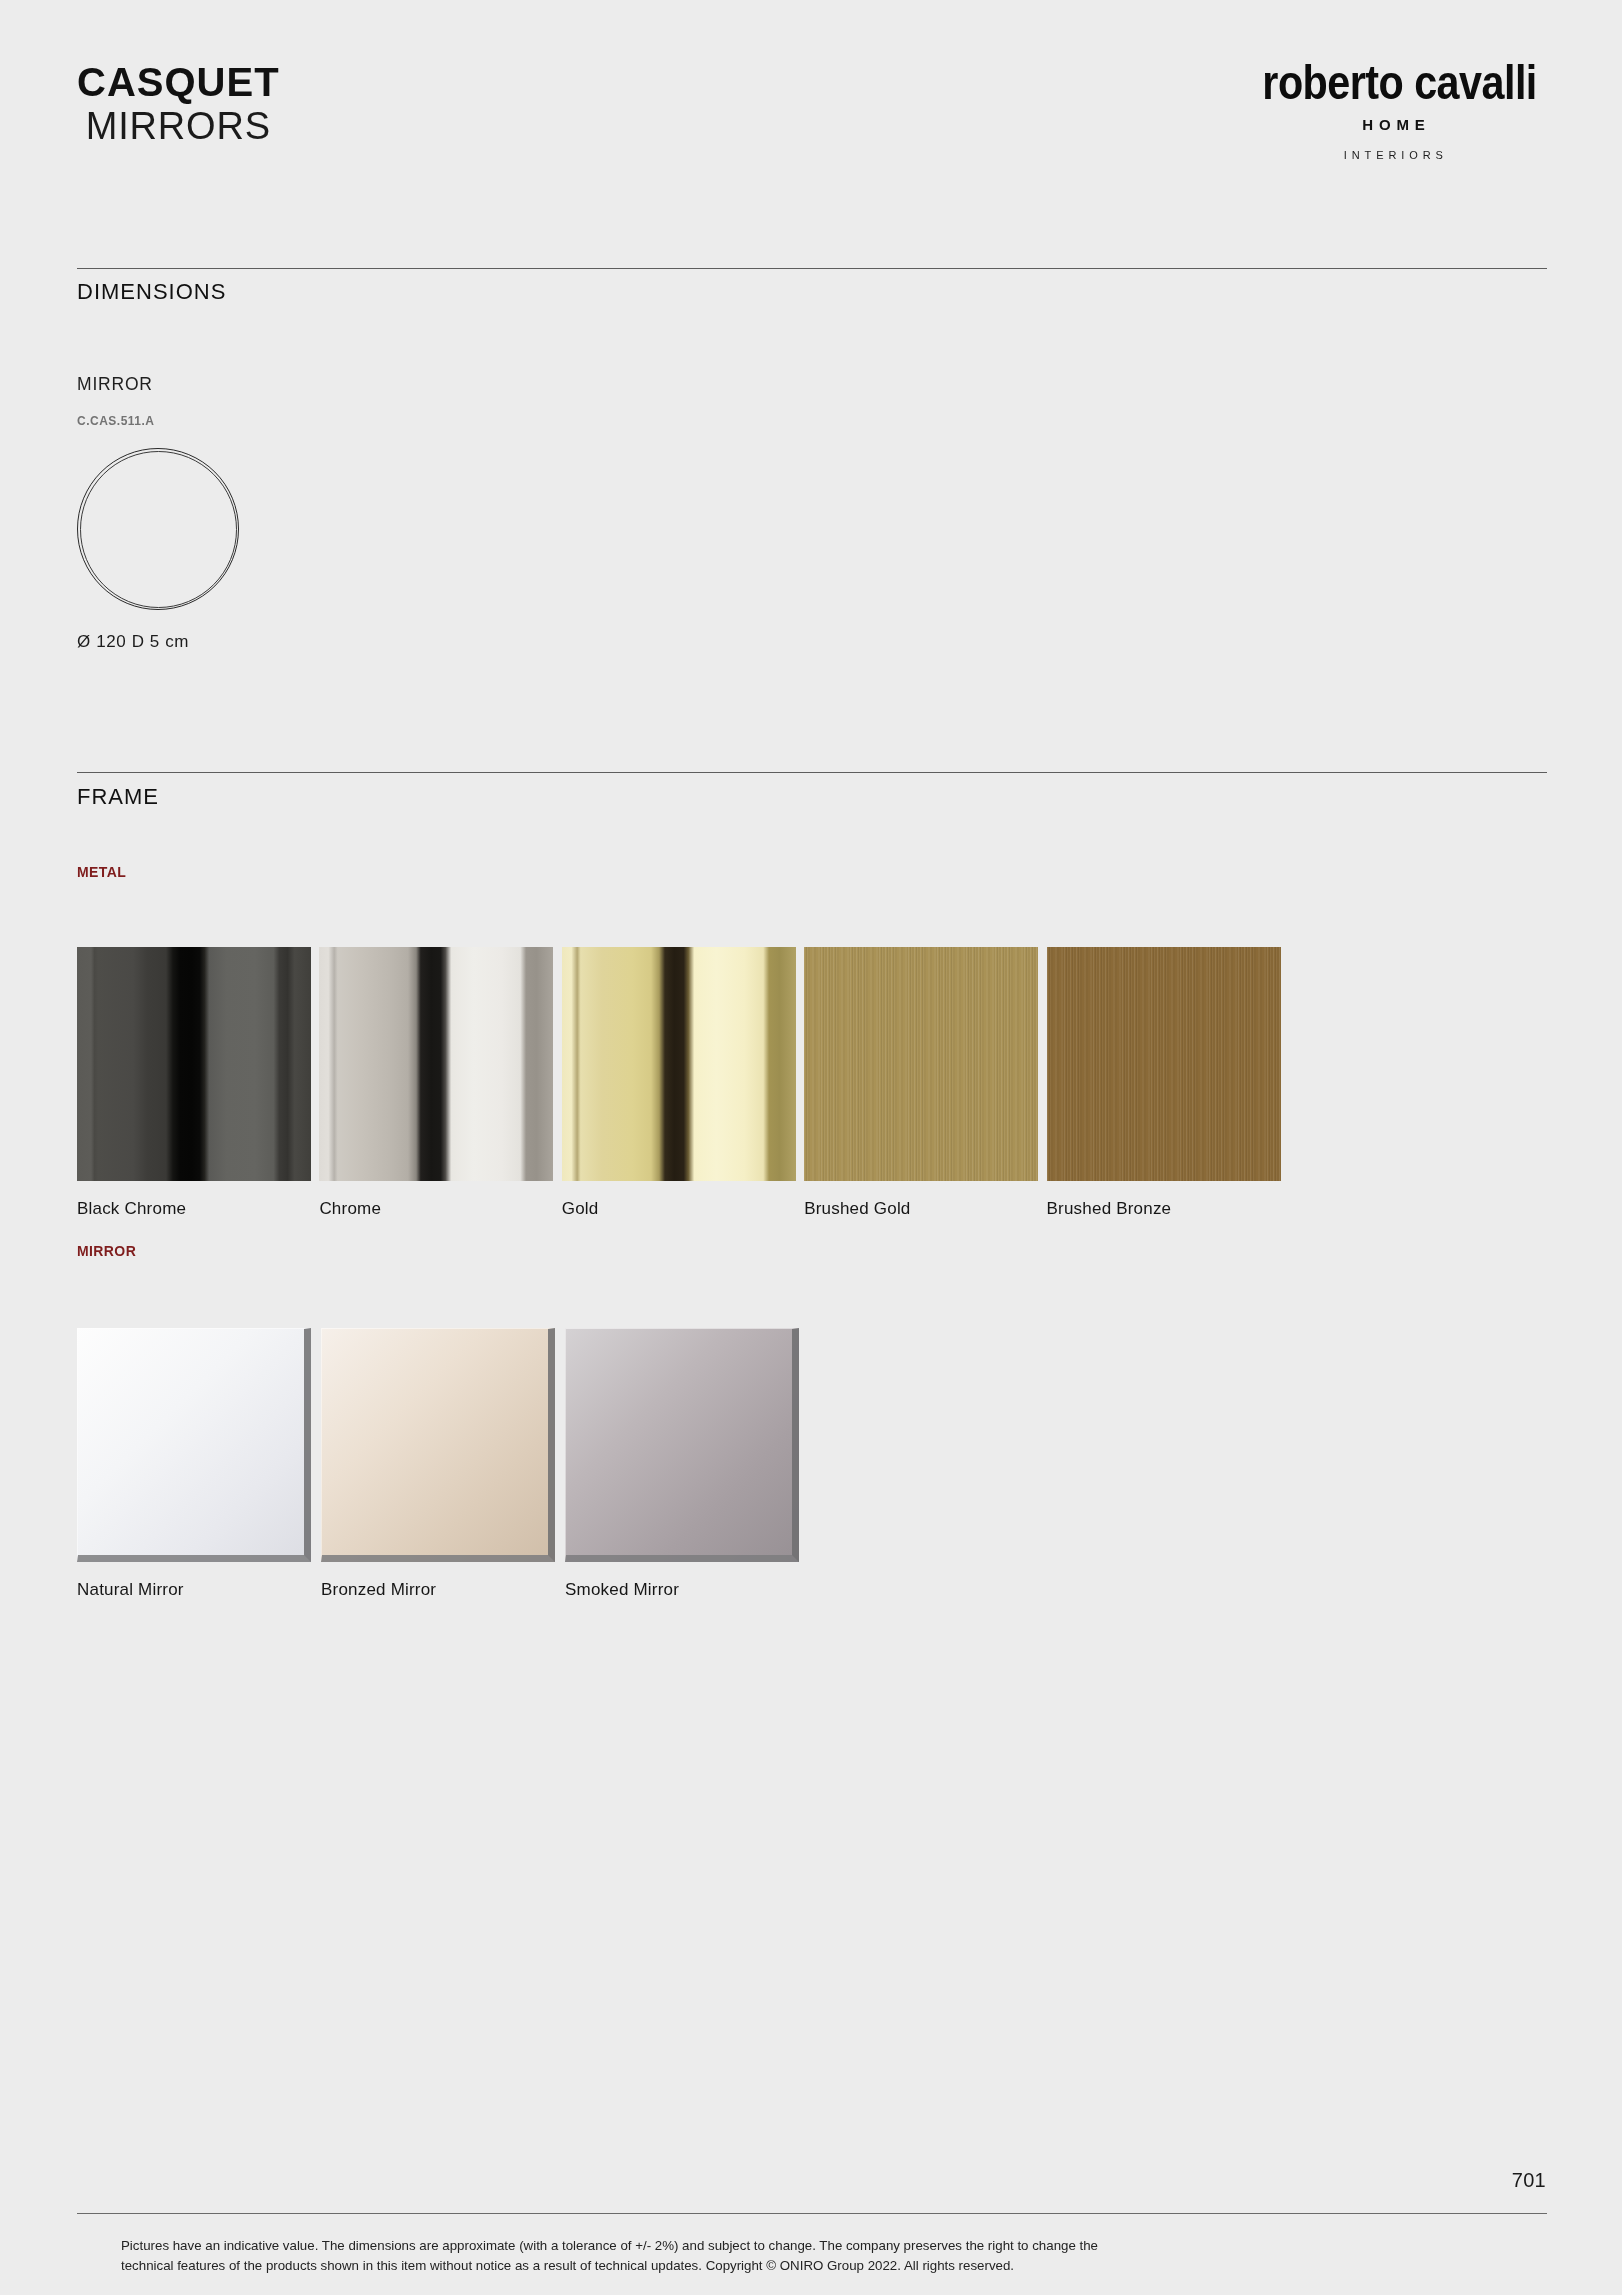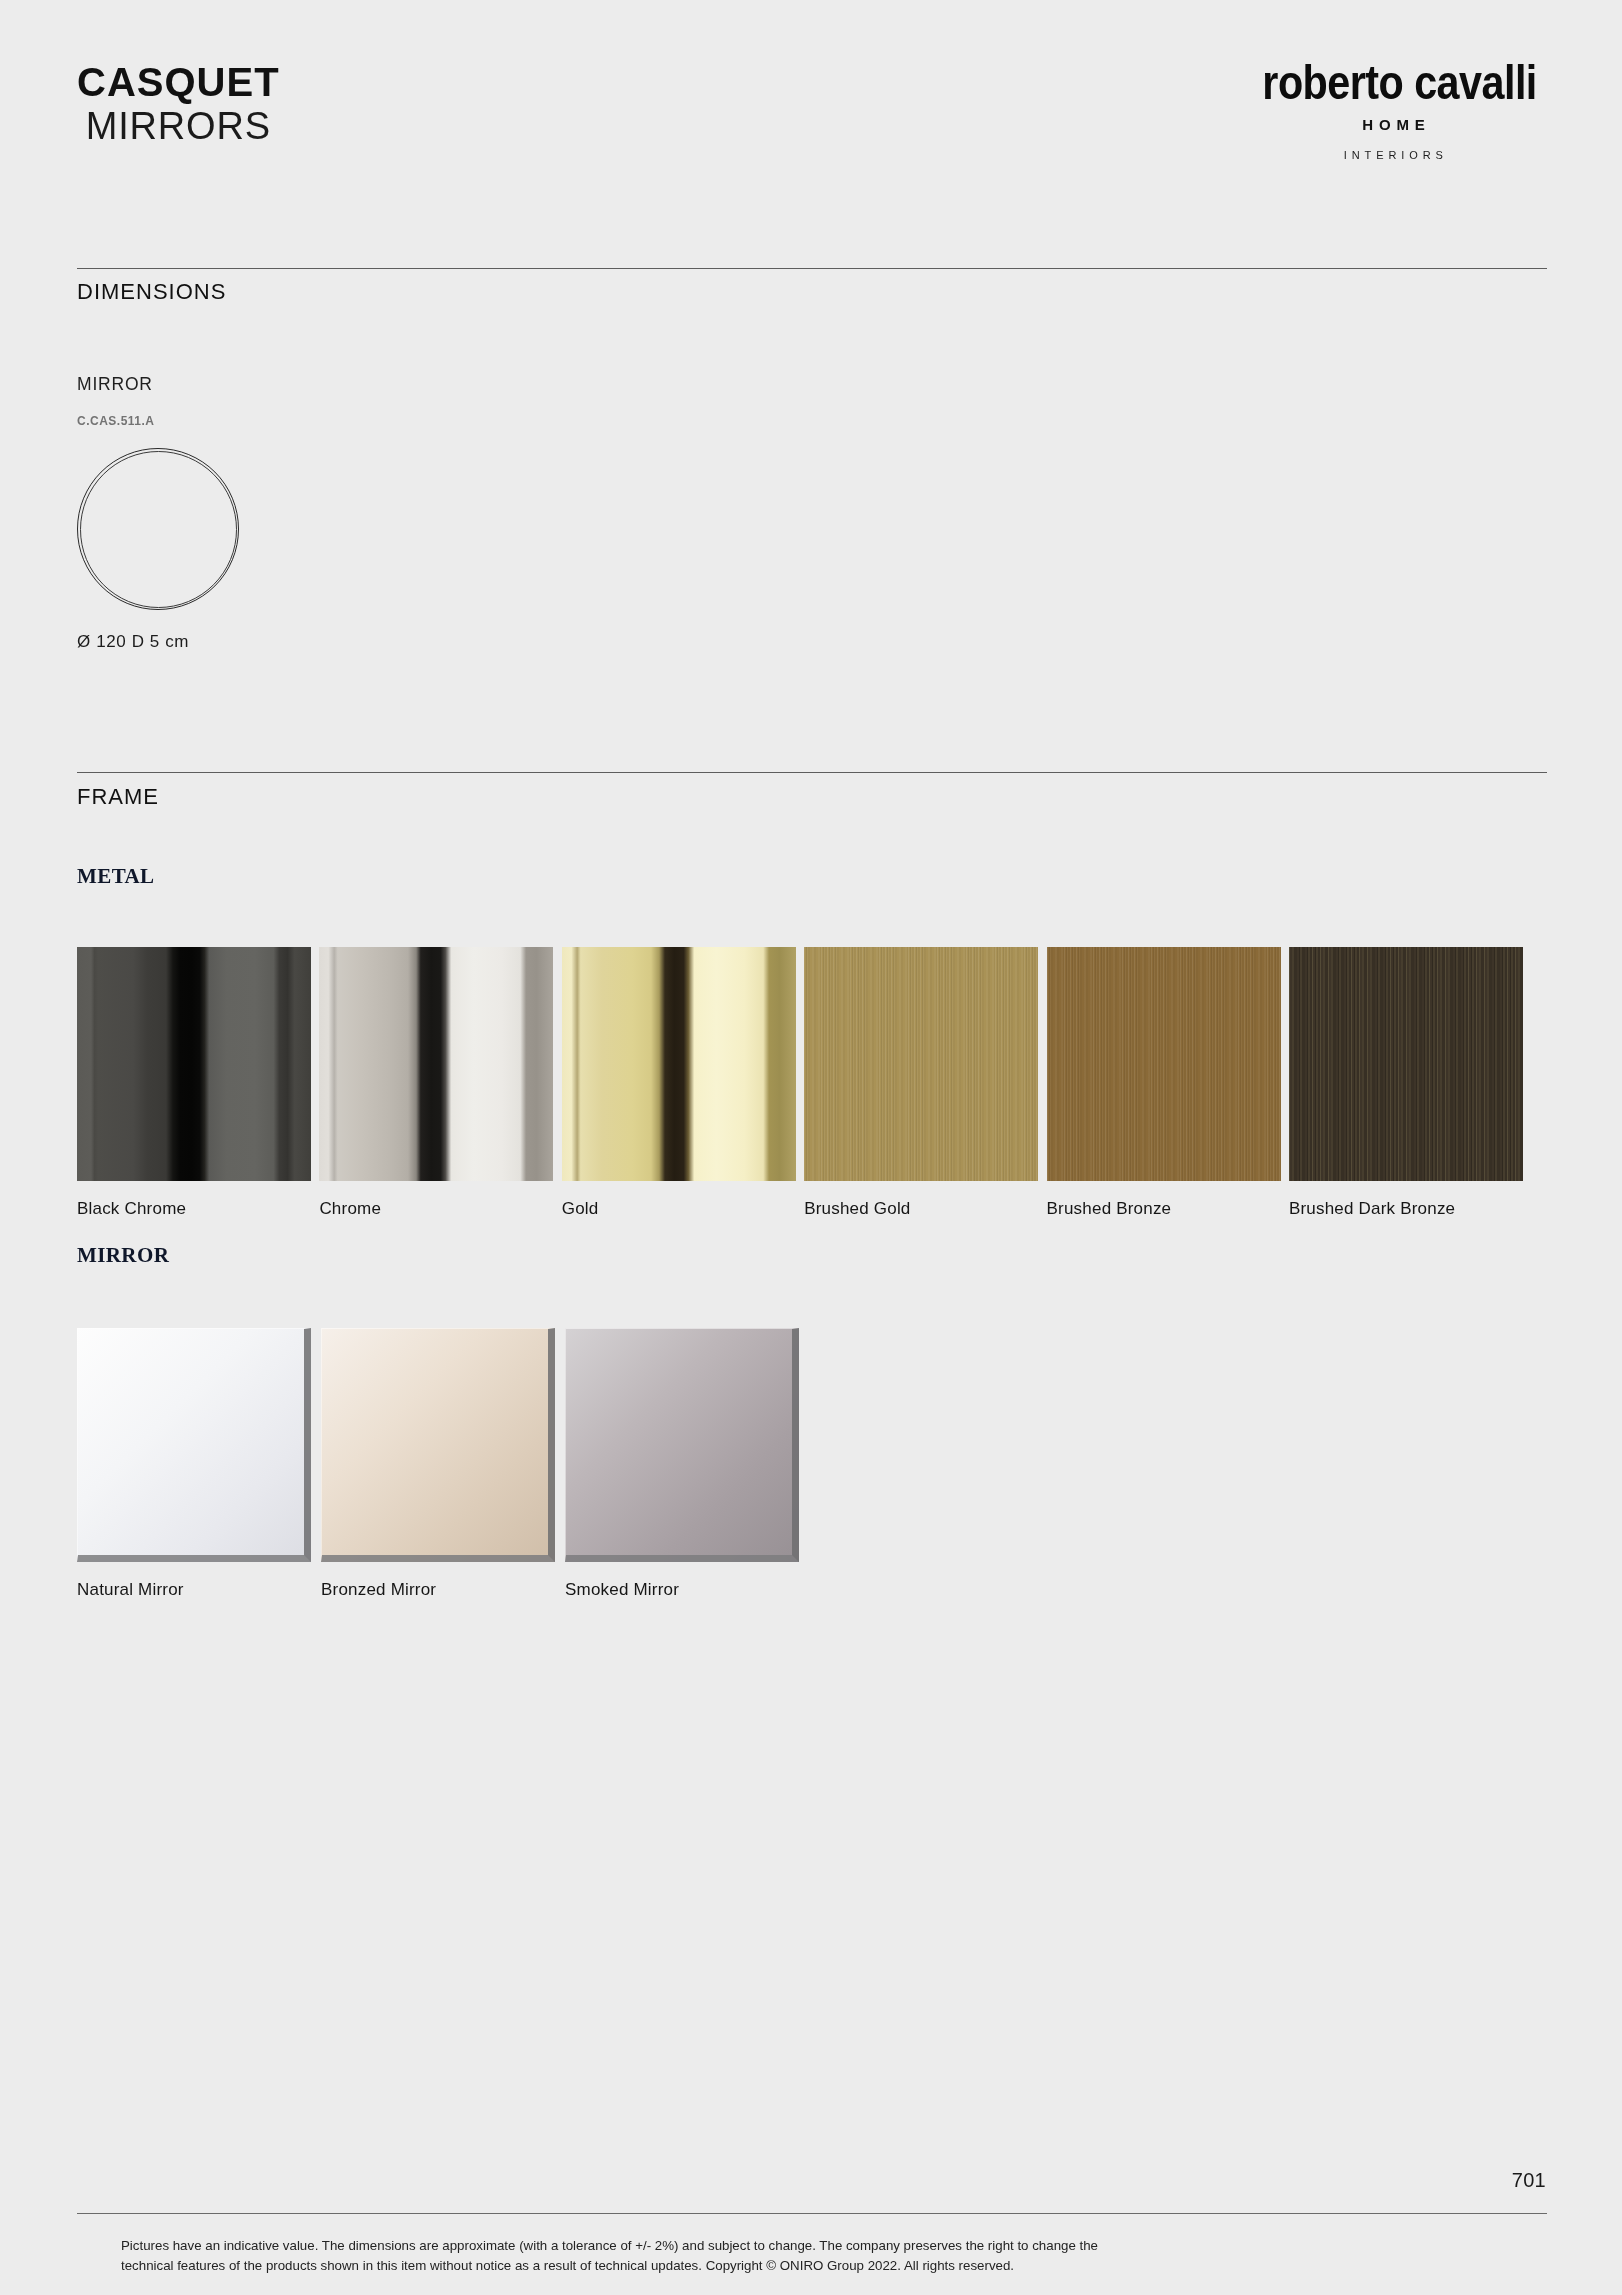--- a/index.html
+++ b/index.html
@@ -50,21 +50,21 @@
 
   .section-head{
     position:absolute;left:77px;
     font-size:22px;font-weight:400;letter-spacing:1px;color:#111;
   }
   .section-head.dimensions{top:279px;}
   .section-head.frame{top:784px;}
 
   .sub-head{
     position:absolute;left:77px;
-    font-size:21px;font-weight:700;letter-spacing:0.4px;color:#0f172a;font-family:Liberation Serif, serif;
+    font-size:14px;font-weight:700;letter-spacing:0.4px;color:#7f1d1d;
   }
   .sub-head.metal{top:864px;}
   .sub-head.mirror{top:1243px;}
 
   
   .dim-block{position:absolute;left:77px;top:374px;}
   .dim-label{font-size:17.5px;font-weight:300;letter-spacing:0.8px;color:#1f1f1f;}
   .dim-code{font-size:12px;font-weight:700;letter-spacing:0.5px;color:#737373;margin-top:19px;}
 
   .circle-wrap{position:absolute;left:77px;top:448px;width:169px;height:169px;}
@@ -234,24 +234,20 @@
       <div class="swatch-label">Gold</div>
     </div>
     <div class="swatch">
       <span class="swatch-chip chip-brushed chip-brushed-gold"></span>
       <div class="swatch-label">Brushed Gold</div>
     </div>
     <div class="swatch">
       <span class="swatch-chip chip-brushed chip-brushed-bronze"></span>
       <div class="swatch-label">Brushed Bronze</div>
     </div>
-    <div class="swatch">
-      <span class="swatch-chip chip-brushed chip-brushed-dark-bronze"></span>
-      <div class="swatch-label">Brushed Dark Bronze</div>
-    </div>
   </div>
 
   <div class="sub-head mirror">MIRROR</div>
   <div class="swatch-row mirror">
     <div class="swatch">
       <span class="swatch-chip chip-mirror chip-natural-mirror"></span>
       <div class="swatch-label">Natural Mirror</div>
     </div>
     <div class="swatch">
       <span class="swatch-chip chip-mirror chip-bronzed-mirror"></span>

